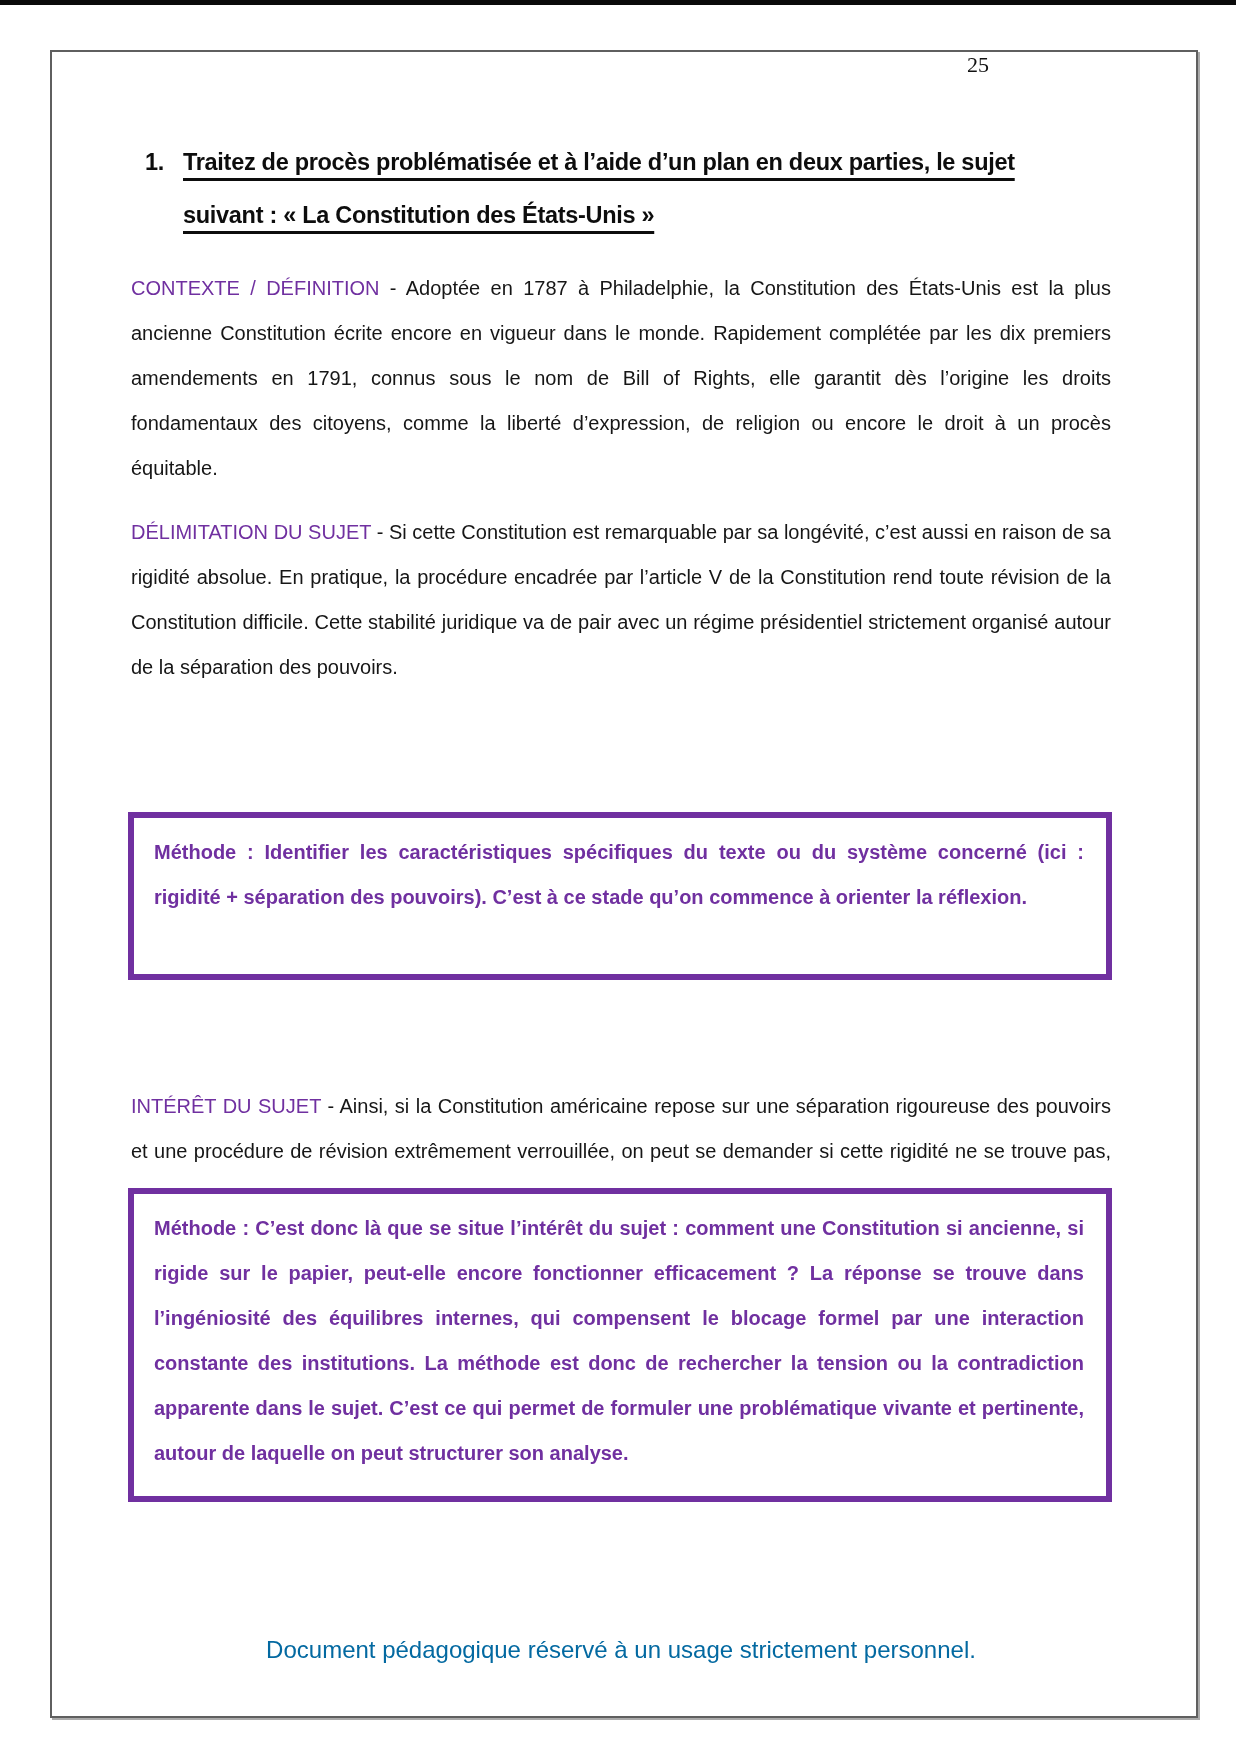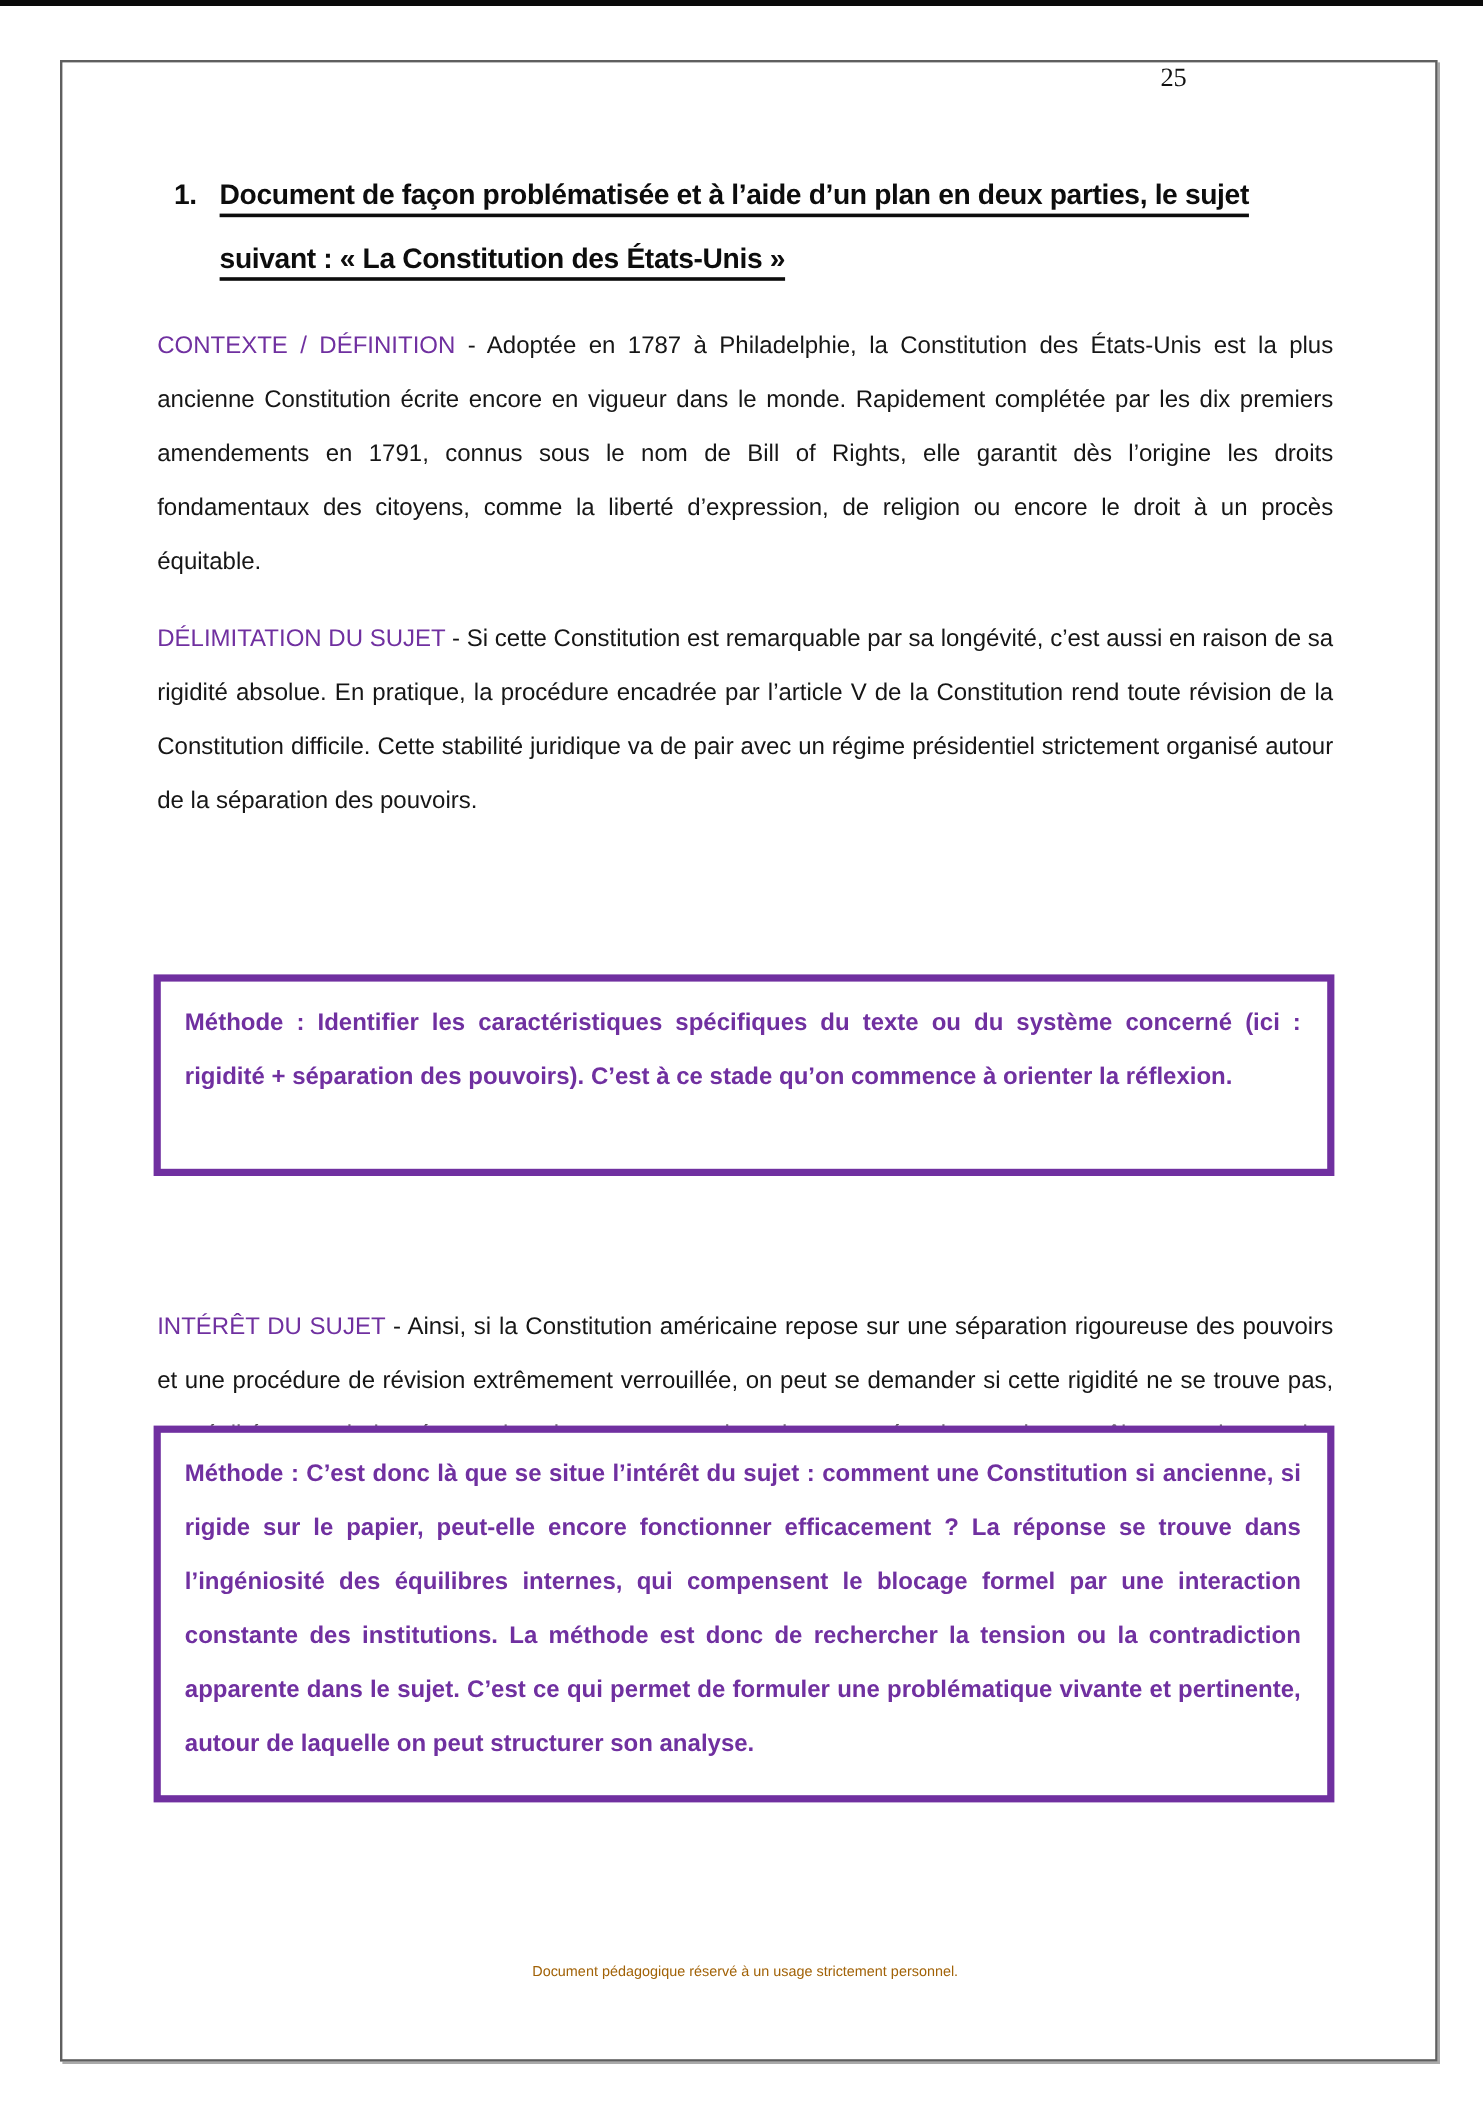--- a/index.html
+++ b/index.html
@@ -52,35 +52,35 @@
     position: absolute; left: 128px; width: 984px;
     border: 6px solid #7030A0;
     padding: 12px 22px 1px 20px;
     font-size: 20px; font-weight: 700; line-height: 45px;
     text-align: justify; color: #7030A0; background: #ffffff;
   }
   .method-box-1 { top: 812px;  min-height: 168px; }
   .method-box-2 { top: 1188px; min-height: 314px; }
   .footer {
     position: absolute; left: 131px; top: 1636px; width: 980px;
-    text-align: center; font-size: 12px; color: #a16207;
+    text-align: center; font-size: 24px; color: #0369a1;
   }
 </style>
 </head>
 <body>
 
 <div class="top-strip"></div>
 
 <div class="page-frame"></div>
 
 <div class="page-number">25</div>
 
 <div class="heading">
   <span class="heading-number">1.</span>
-  <span class="heading-text">Document de façon problématisée et à l’aide d’un plan en deux parties, le sujet suivant : « La Constitution des États-Unis »</span>
+  <span class="heading-text">Traitez de procès problématisée et à l’aide d’un plan en deux parties, le sujet suivant : « La Constitution des États-Unis »</span>
 </div>
 
 <p class="para para-contexte">
   <span class="section-label">CONTEXTE / DÉFINITION</span>
   <span>- Adoptée en 1787 à Philadelphie, la Constitution des États-Unis est la plus ancienne Constitution écrite encore en vigueur dans le monde. Rapidement complétée par les dix premiers amendements en 1791, connus sous le nom de Bill of Rights, elle garantit dès l’origine les droits fondamentaux des citoyens, comme la liberté d’expression, de religion ou encore le droit à un procès équitable.</span>
 </p>
 
 <p class="para para-delimitation">
   <span class="section-label">DÉLIMITATION DU SUJET</span>
   <span>- Si cette Constitution est remarquable par sa longévité, c’est aussi en raison de sa rigidité absolue. En pratique, la procédure encadrée par l’article V de la Constitution rend toute révision de la Constitution difficile. Cette stabilité juridique va de pair avec un régime présidentiel strictement organisé autour de la séparation des pouvoirs.</span>

